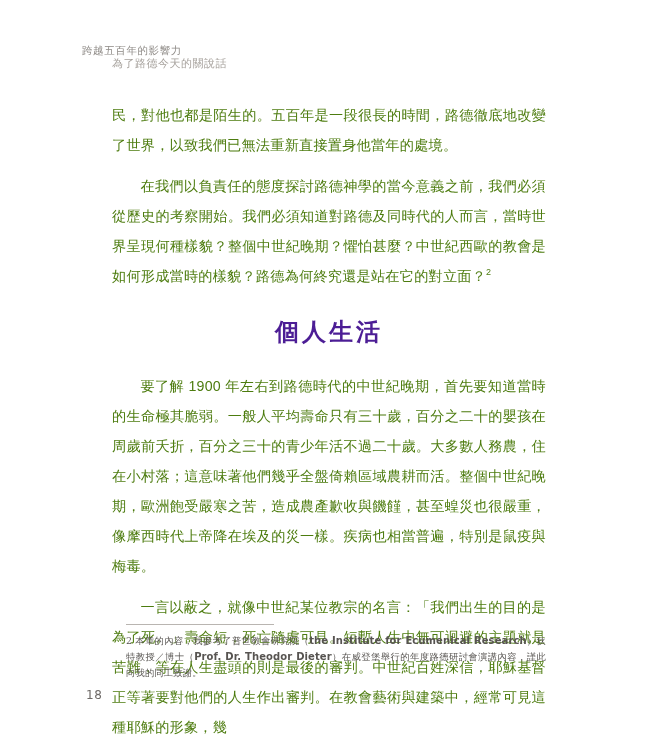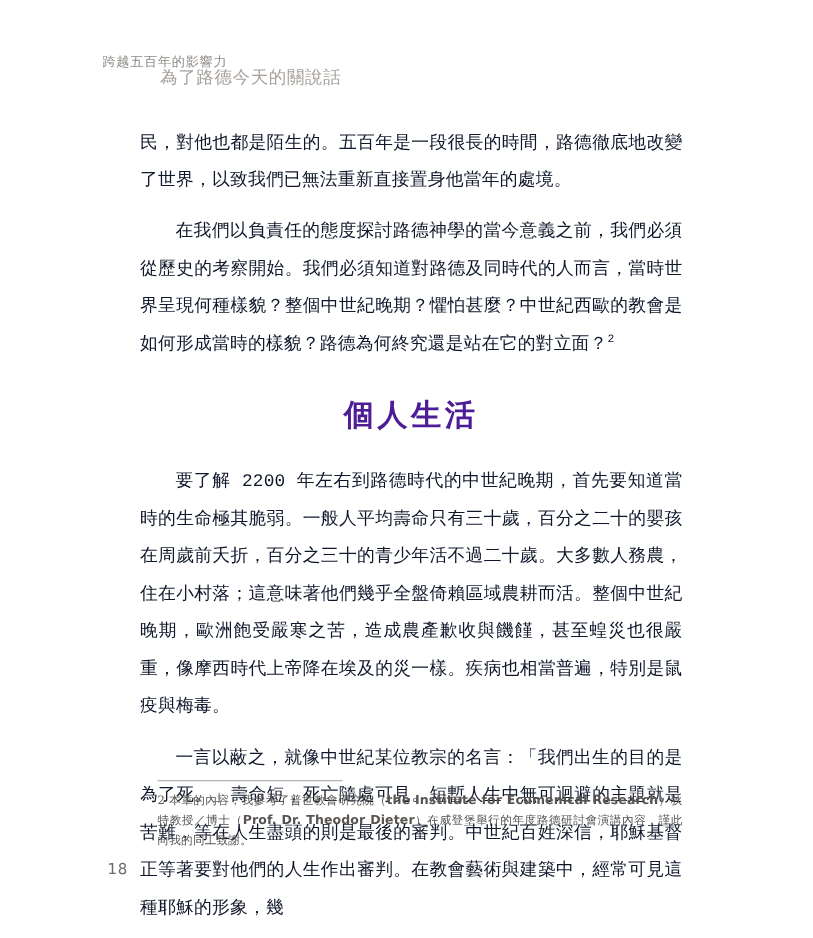--- a/index.html
+++ b/index.html
@@ -29,42 +29,42 @@
   }
   .running-head .rh-title {
     font-family: "DejaVu Serif", "Liberation Serif", serif;
     font-size: 10.5px;
     line-height: 13px;
     color: #8e8a86;
     letter-spacing: 0.6px;
     white-space: nowrap;
   }
   .running-head .rh-sub {
-    font-family: Liberation Mono, monospace;
-    font-size: 14px;
+    font-family: Liberation Sans, sans-serif;
+    font-size: 11px;
     line-height: 12px;
     color: #a6a19c;
     letter-spacing: 0.5px;
-    margin-left: 46px;
+    margin-left: 30px;
     white-space: nowrap;
   }
 
   
   .text-column {
     position: absolute;
     left: 112px;
     top: 100px;
     width: 434px;
   }
 
   .para {
-    font-family: Liberation Mono, monospace;
+    font-family: Liberation Sans, sans-serif;
     font-size: 14.2px;
     line-height: 30px;
-    color: #0f172a;
+    color: #4d7c0f;
     text-align: justify;
     text-justify: inter-character;
     letter-spacing: 0.2px;
     margin: 0 0 11px 0;
   }
   .para.indent {
     text-indent: 2em;
   }
   .para .sup {
     font-size: 9px;
@@ -139,21 +139,21 @@
   </div>
 
   <div class="text-column">
 
     <p class="para">民，對他也都是陌生的。五百年是一段很長的時間，路德徹底地改變了世界，以致我們已無法重新直接置身他當年的處境。</p>
 
     <p class="para indent"><span>在我們以負責任的態度探討路德神學的當今意義之前，我們必須從歷史的考察開始。我們必須知道對路德及同時代的人而言，當時世界呈現何種樣貌？整個中世紀晚期？懼怕甚麼？中世紀西歐的教會是如何形成當時的樣貌？路德為何終究還是站在它的對立面？</span><span class="sup">2</span></p>
 
     <h2 class="section-heading">個人生活</h2>
 
-    <p class="para indent">要了解 2200 年左右到路德時代的中世紀晚期，首先要知道當時的生命極其脆弱。一般人平均壽命只有三十歲，百分之二十的嬰孩在周歲前夭折，百分之三十的青少年活不過二十歲。大多數人務農，住在小村落；這意味著他們幾乎全盤倚賴區域農耕而活。整個中世紀晚期，歐洲飽受嚴寒之苦，造成農產歉收與饑饉，甚至蝗災也很嚴重，像摩西時代上帝降在埃及的災一樣。疾病也相當普遍，特別是鼠疫與梅毒。</p>
+    <p class="para indent">要了解 1900 年左右到路德時代的中世紀晚期，首先要知道當時的生命極其脆弱。一般人平均壽命只有三十歲，百分之二十的嬰孩在周歲前夭折，百分之三十的青少年活不過二十歲。大多數人務農，住在小村落；這意味著他們幾乎全盤倚賴區域農耕而活。整個中世紀晚期，歐洲飽受嚴寒之苦，造成農產歉收與饑饉，甚至蝗災也很嚴重，像摩西時代上帝降在埃及的災一樣。疾病也相當普遍，特別是鼠疫與梅毒。</p>
 
     <p class="para indent">一言以蔽之，就像中世紀某位教宗的名言：「我們出生的目的是為了死。」壽命短，死亡隨處可見。短暫人生中無可迴避的主題就是苦難，等在人生盡頭的則是最後的審判。中世紀百姓深信，耶穌基督正等著要對他們的人生作出審判。在教會藝術與建築中，經常可見這種耶穌的形象，幾</p>
 
   </div>
 
   <div class="footnote-area">
     <div class="footnote-rule"></div>
     <p class="footnote"><span class="fn-num">2</span><span>本章的內容，我參考了普世教會研究院（</span><span class="latin">the Institute for Ecumenical Research</span><span>）狄特教授／博士（</span><span class="latin">Prof. Dr. Theodor Dieter</span><span>）在威登堡舉行的年度路德研討會演講內容，謹此向我的同工致謝。</span></p>
   </div>
 

